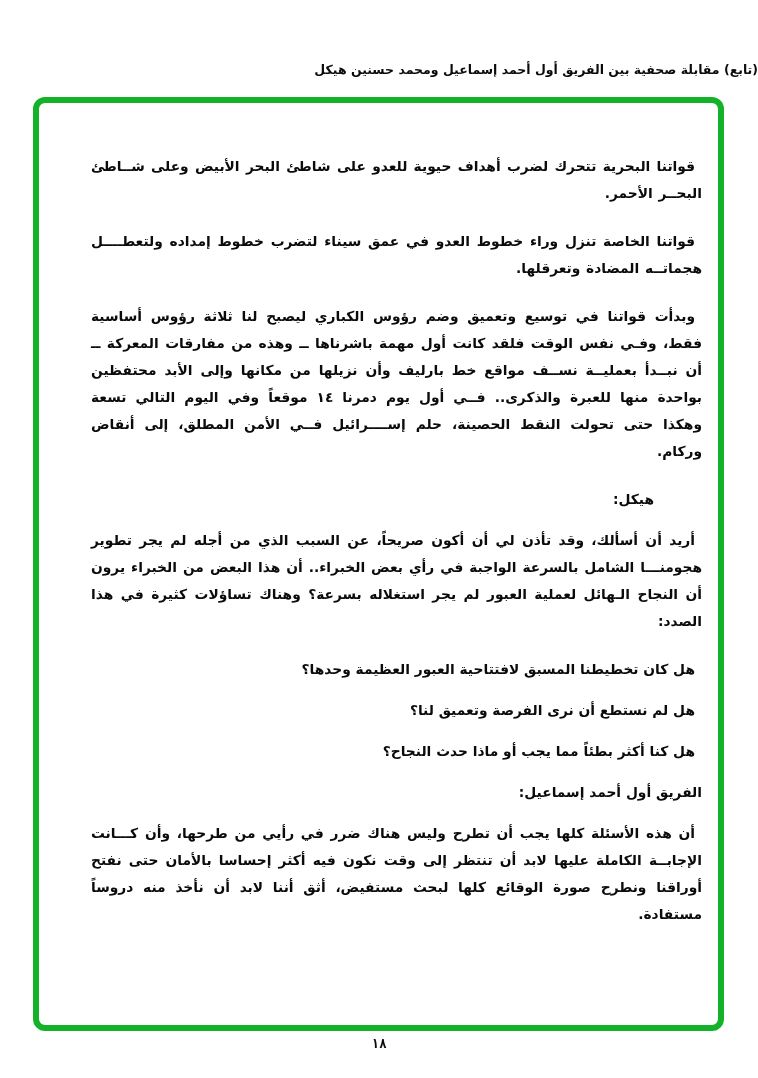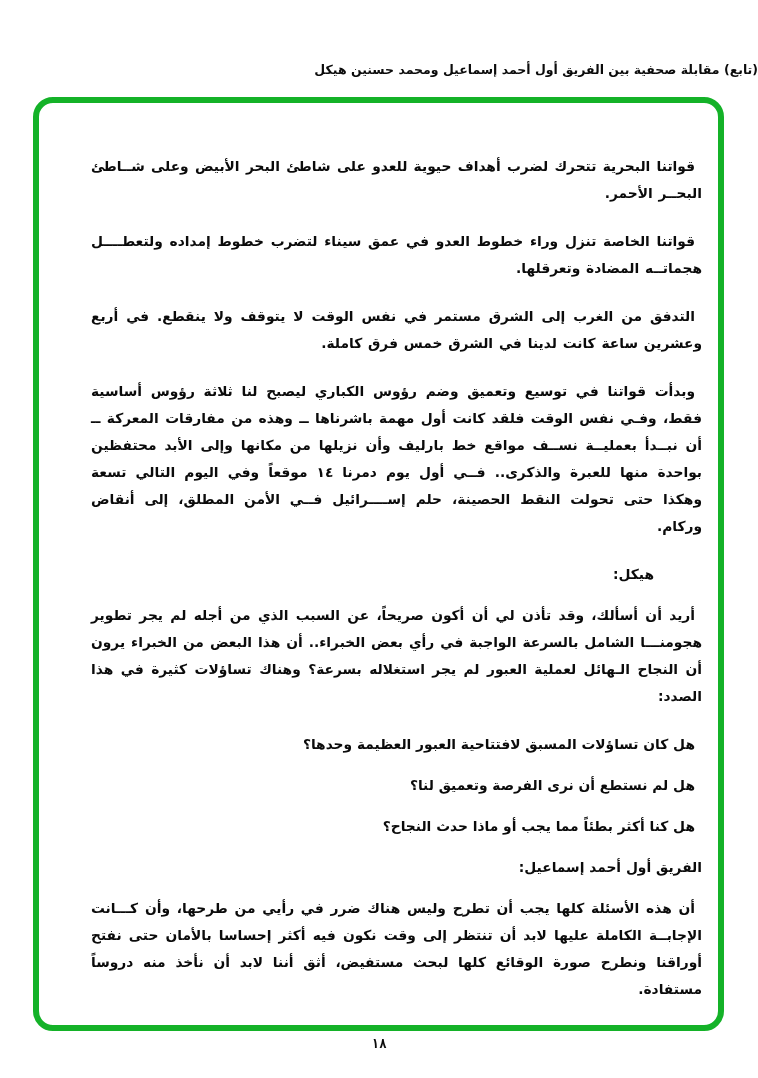--- a/index.html
+++ b/index.html
@@ -26,21 +26,21 @@
     letter-spacing: 0.2px;
   }
   .frame {
     position: absolute;
     left: 33px;
     top: 97px;
     width: 691px;
     height: 934px;
     box-sizing: border-box;
     border: 6px solid #14b228;
-    border-radius: 20px;
+    border-radius: 12px;
     background: #ffffff;
   }
   .content {
     position: absolute;
     box-sizing: border-box;
     left: 0;
     top: 0;
     width: 100%;
     height: 100%;
     padding: 50px 16px 30px 52px;
@@ -94,30 +94,29 @@
 
 <div class="page-header">(تابع) مقابلة صحفية بين الفريق أول أحمد إسماعيل ومحمد حسنين هيكل</div>
 
 <div class="frame">
   <div class="content">
 
     <p class="para">قواتنا البحرية تتحرك لضرب أهداف حيوية للعدو على شاطئ البحر الأبيض وعلى شــاطئ البحــر الأحمر.</p>
 
     <p class="para">قواتنا الخاصة تنزل وراء خطوط العدو في عمق سيناء لتضرب خطوط إمداده ولتعطــــل هجماتــه المضادة وتعرقلها.</p>
 
-    <p class="para">التدفق من الغرب إلى الشرق مستمر في نفس الوقت لا يتوقف ولا ينقطع. في أربع وعشرين ساعة كانت لدينا في الشرق خمس فرق كاملة.</p>
 
 
     <p class="para">وبدأت قواتنا في توسيع وتعميق وضم رؤوس الكباري ليصبح لنا ثلاثة رؤوس أساسية فقط، وفـي نفس الوقت فلقد كانت أول مهمة باشرناها ــ وهذه من مفارقات المعركة ــ أن نبــدأ بعمليــة نســف مواقع خط بارليف وأن نزيلها من مكانها وإلى الأبد محتفظين بواحدة منها للعبرة والذكرى.. فــي أول يوم دمرنا ١٤ موقعاً وفي اليوم التالي تسعة وهكذا حتى تحولت النقط الحصينة، حلم إســــرائيل فــي الأمن المطلق، إلى أنقاض وركام.</p>
 
     <p class="heading indented">هيكل:</p>
 
     <p class="para">أريد أن أسألك، وقد تأذن لي أن أكون صريحاً، عن السبب الذي من أجله لم يجر تطوير هجومنـــا الشامل بالسرعة الواجبة في رأي بعض الخبراء.. أن هذا البعض من الخبراء يرون أن النجاح الـهائل لعملية العبور لم يجر استغلاله بسرعة؟ وهناك تساؤلات كثيرة في هذا الصدد:</p>
 
-    <p class="question">هل كان تساؤلات المسبق لافتتاحية العبور العظيمة وحدها؟</p>
+    <p class="question">هل كان تخطيطنا المسبق لافتتاحية العبور العظيمة وحدها؟</p>
 
     <p class="question">هل لم نستطع أن نرى الفرصة وتعميق لنا؟</p>
 
     <p class="question">هل كنا أكثر بطئاً مما يجب أو ماذا حدث النجاح؟</p>
 
     <p class="heading">الفريق أول أحمد إسماعيل:</p>
 
     <p class="para">أن هذه الأسئلة كلها يجب أن تطرح وليس هناك ضرر في رأيي من طرحها، وأن كـــانت الإجابــة الكاملة عليها لابد أن تنتظر إلى وقت نكون فيه أكثر إحساسا بالأمان حتى نفتح أوراقنا ونطرح صورة الوقائع كلها لبحث مستفيض، أثق أننا لابد أن نأخذ منه دروساً مستفادة.</p>
 
   </div>

